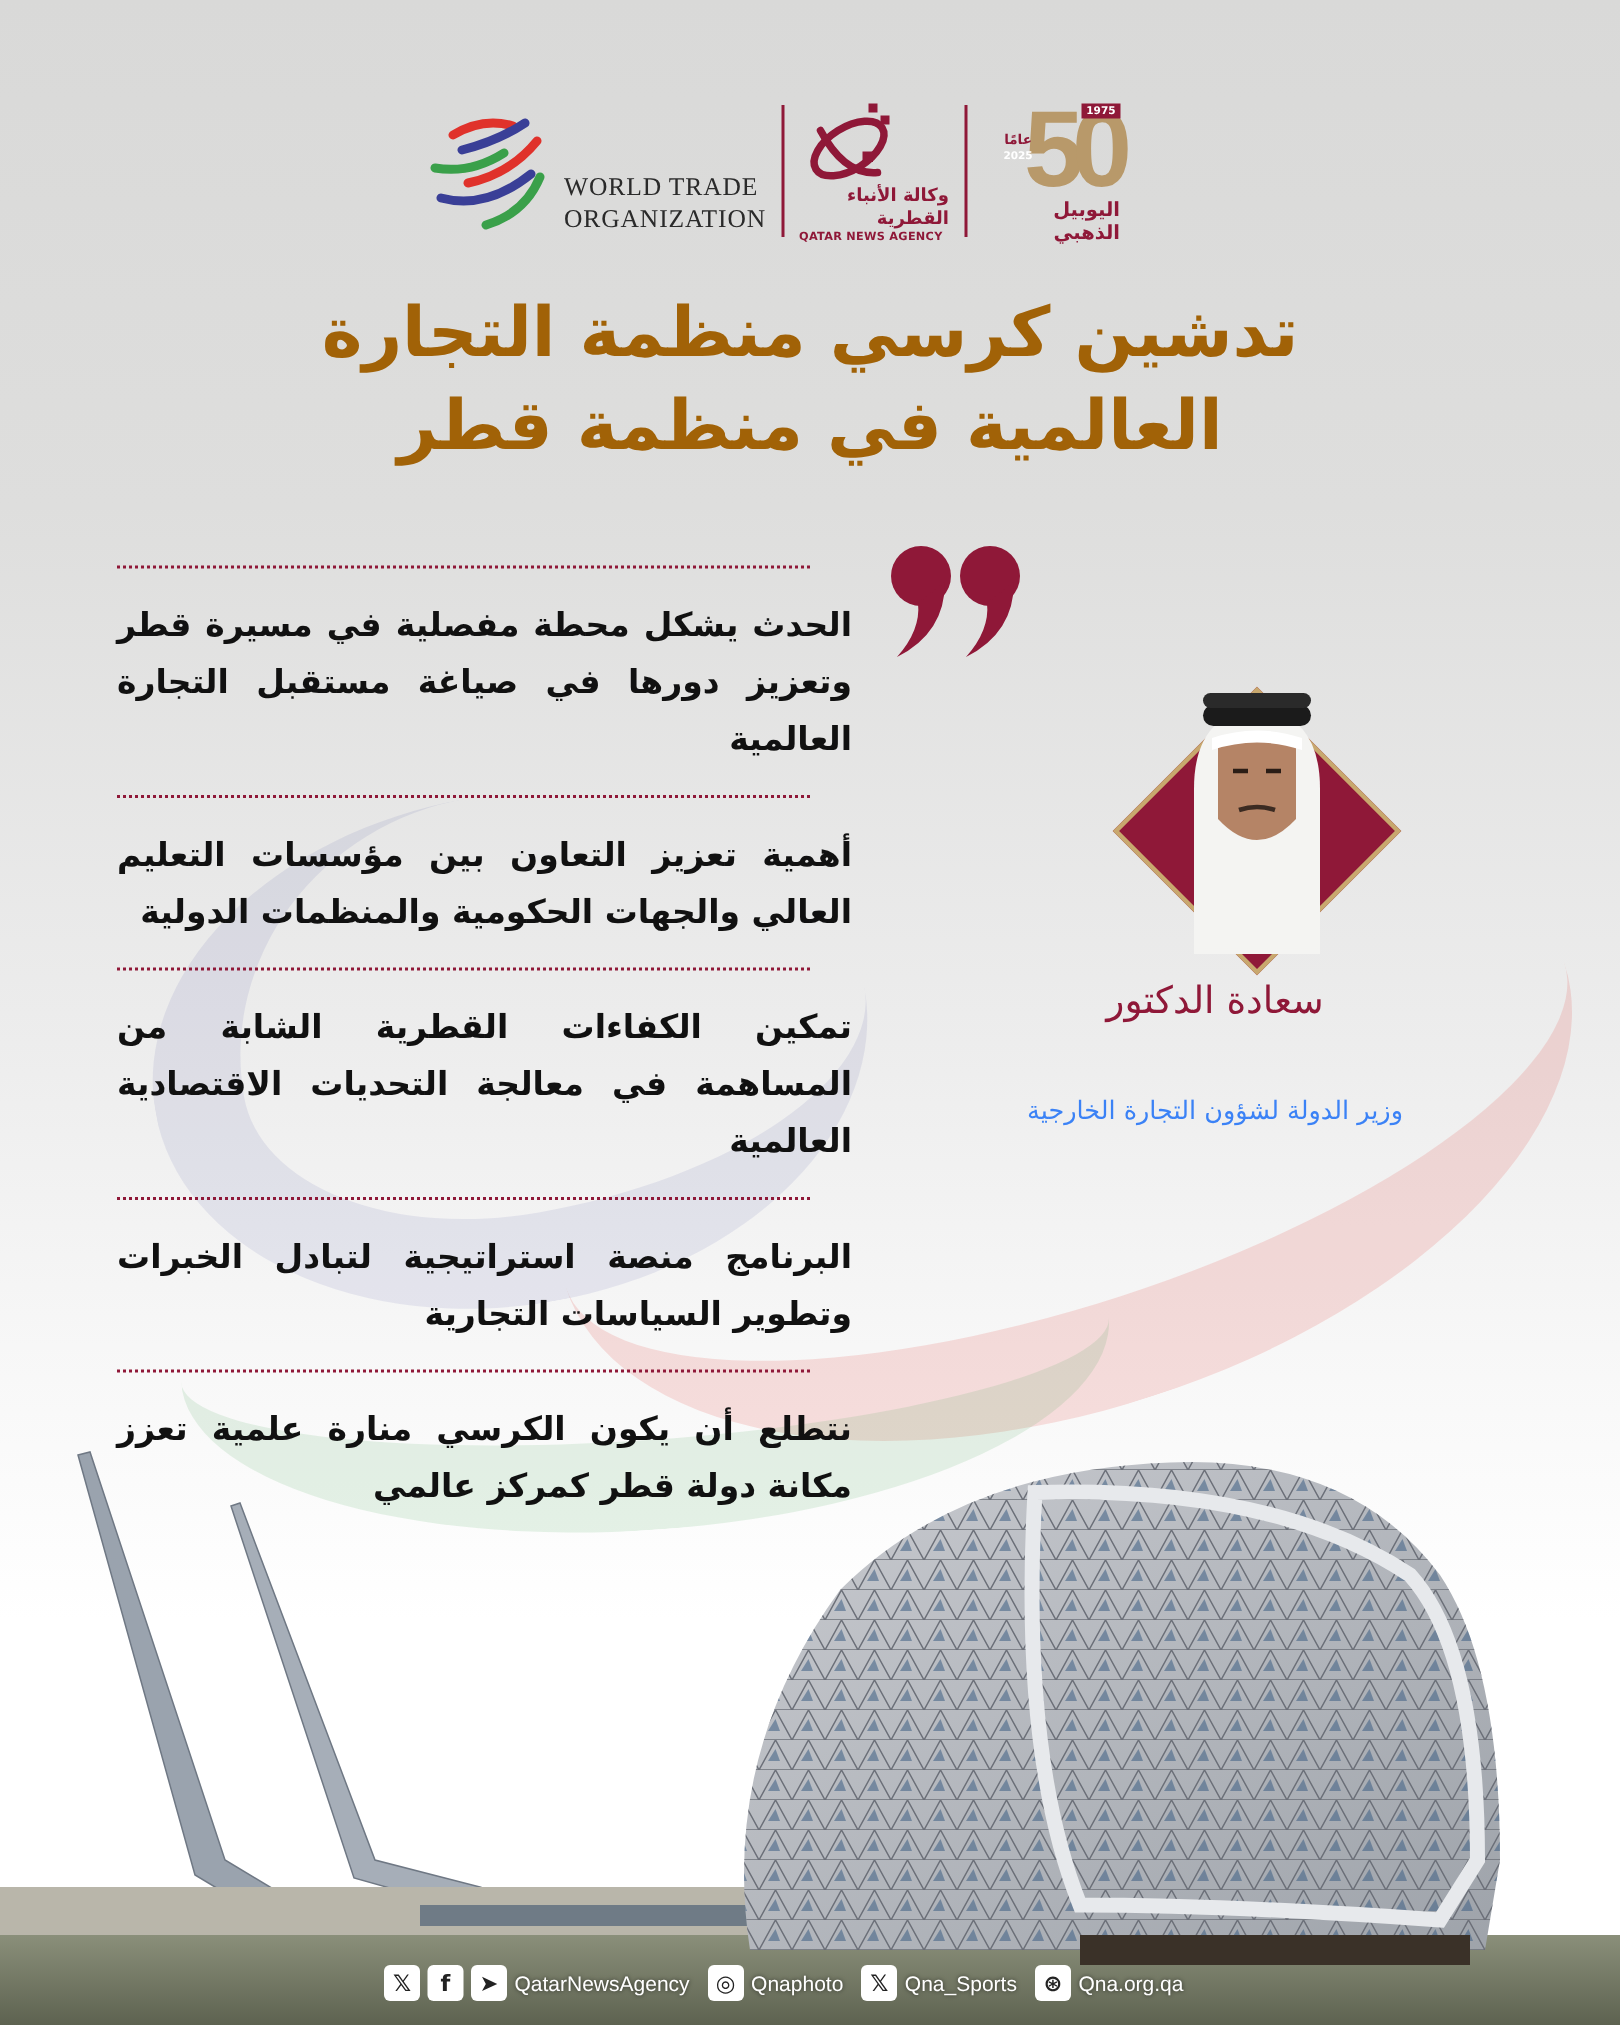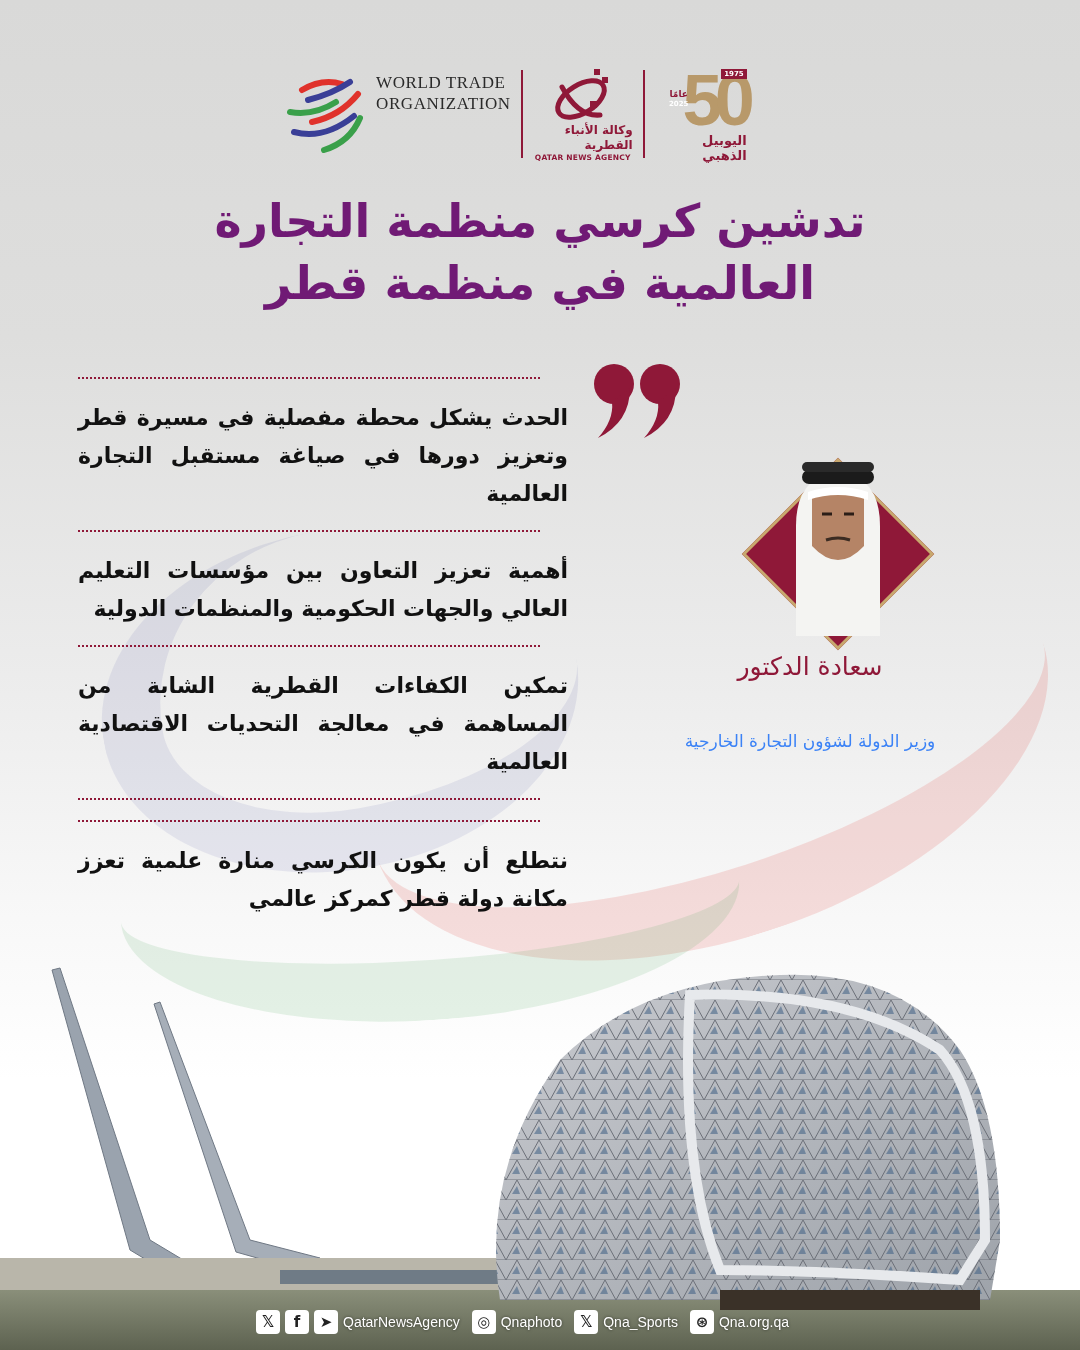--- a/index.html
+++ b/index.html
@@ -11,38 +11,38 @@
     color: #1a1a1a;
   }
   
   .bg-arc { position: absolute; border-radius: 50%; border-style: solid; border-color: transparent; opacity: .14; }
   .arc-red   { left: 360px; top: 560px; width: 700px; height: 380px; border-width: 0 0 70px 0; border-bottom-color: #e0322b; transform: rotate(-18deg); }
   .arc-blue  { left: 100px; top: 530px; width: 480px; height: 340px; border-width: 0 0 60px 60px; border-left-color: #3a3f97; border-bottom-color: #3a3f97; transform: rotate(-10deg); opacity: .09; }
   .arc-green { left: 120px; top: 780px; width: 620px; height: 240px; border-width: 0 0 60px 0; border-bottom-color: #3aa04a; transform: rotate(-4deg); opacity: .12; }
 
   
   .header { position: absolute; top: 66px; left: 284px; width: 500px; height: 96px; display: flex; align-items: center; }
-  .wto { display: flex; align-items: flex-start; gap: 10px; }
+  .wto { display: flex; align-items: flex-end; gap: 10px; }
   .wto-mark { width: 82px; height: 84px; }
   .wto-text { font-family: "Liberation Serif", serif; color: #2a2a2a; font-size: 17px; line-height: 21px; letter-spacing: .6px; }
   .vsep { width: 2px; height: 88px; background: #8f1838; margin: 0 10px; }
-  .qna { display: flex; flex-direction: column; align-items: center; width: 100px; }
+  .qna { display: flex; flex-direction: column; align-items: flex-start; width: 100px; }
   .qna-mark { width: 70px; height: 56px; }
   .qna-ar { color: #8f1838; font-size: 12px; font-weight: bold; line-height: 15px; direction: rtl; }
   .qna-en { color: #8f1838; font-size: 7.5px; font-weight: bold; letter-spacing: .2px; }
   .jub { display: flex; flex-direction: column; align-items: flex-end; width: 92px; position: relative; }
   .jub-mark { width: 92px; height: 66px; position: relative; }
   .jub-50 { position: absolute; right: 0; top: 2px; font-family: "Liberation Sans", sans-serif; font-weight: bold; font-size: 72px; line-height: 66px; color: #b8996a; letter-spacing: -8px; }
   .jub-year1 { position: absolute; right: 0; top: 4px; background: #8f1838; color: #fff; font-size: 7px; padding: 1px 3px; font-weight: bold; }
   .jub-small { position: absolute; left: 6px; top: 24px; width: 36px; text-align: center; color: #8f1838; font-size: 9px; line-height: 10px; font-weight: bold; }
   .jub-small .yr { color: #fff; font-size: 7px; display: block; }
   .jub-ar { color: #8f1838; font-size: 13px; font-weight: bold; direction: rtl; margin-top: 2px; }
 
   
-  .title { position: absolute; top: 190px; left: 0; width: 1080px; text-align: center; direction: rtl; color: #701a75; font-weight: bold; font-size: 46px; line-height: 62px; }
+  .title { position: absolute; top: 190px; left: 0; width: 1080px; text-align: center; direction: rtl; color: #a16207; font-weight: bold; font-size: 46px; line-height: 62px; }
 
   
   .quote-mark { position: absolute; top: 362px; left: 590px; width: 94px; height: 78px; }
   .bullets { position: absolute; top: 360px; left: 78px; width: 490px; direction: rtl; }
   .bullet { font-weight: bold; font-size: 22px; line-height: 38px; color: #111; text-align: justify; text-align-last: right; }
   .bullet-sep { height: 0; border-top: 2px dotted #8f1838; margin: 17px 0 20px 0; width: 462px; margin-right: 28px; }
   .bullet.first { text-align-last: right; }
 
   
   .portrait-wrap { position: absolute; top: 456px; left: 740px; width: 196px; height: 196px; }
@@ -120,20 +120,21 @@
 </svg>
 
 <div class="bullets">
   <div class="bullet-sep"></div>
   <div class="bullet">الحدث يشكل محطة مفصلية في مسيرة قطر وتعزيز دورها في صياغة مستقبل التجارة العالمية</div>
   <div class="bullet-sep"></div>
   <div class="bullet">أهمية تعزيز التعاون بين مؤسسات التعليم العالي والجهات الحكومية والمنظمات الدولية</div>
   <div class="bullet-sep"></div>
   <div class="bullet">تمكين الكفاءات القطرية الشابة من المساهمة في معالجة التحديات الاقتصادية العالمية</div>
   <div class="bullet-sep"></div>
+  <div class="bullet">البرنامج منصة استراتيجية لتبادل الخبرات وتطوير السياسات التجارية</div>
   <div class="bullet-sep"></div>
   <div class="bullet">نتطلع أن يكون الكرسي منارة علمية تعزز مكانة دولة قطر كمركز عالمي</div>
 </div>
 
 <div class="portrait-wrap">
   <div class="diamond"></div>
   <svg class="person" viewBox="0 0 100 180">
     <path d="M8 180 L8 70 Q8 20 50 16 Q92 20 92 70 L92 180 Z" fill="#f4f4f2"></path>
     <rect x="14" y="14" width="72" height="14" rx="7" fill="#1b1b1b"></rect>
     <rect x="14" y="6" width="72" height="10" rx="5" fill="#2a2a2a"></rect>

